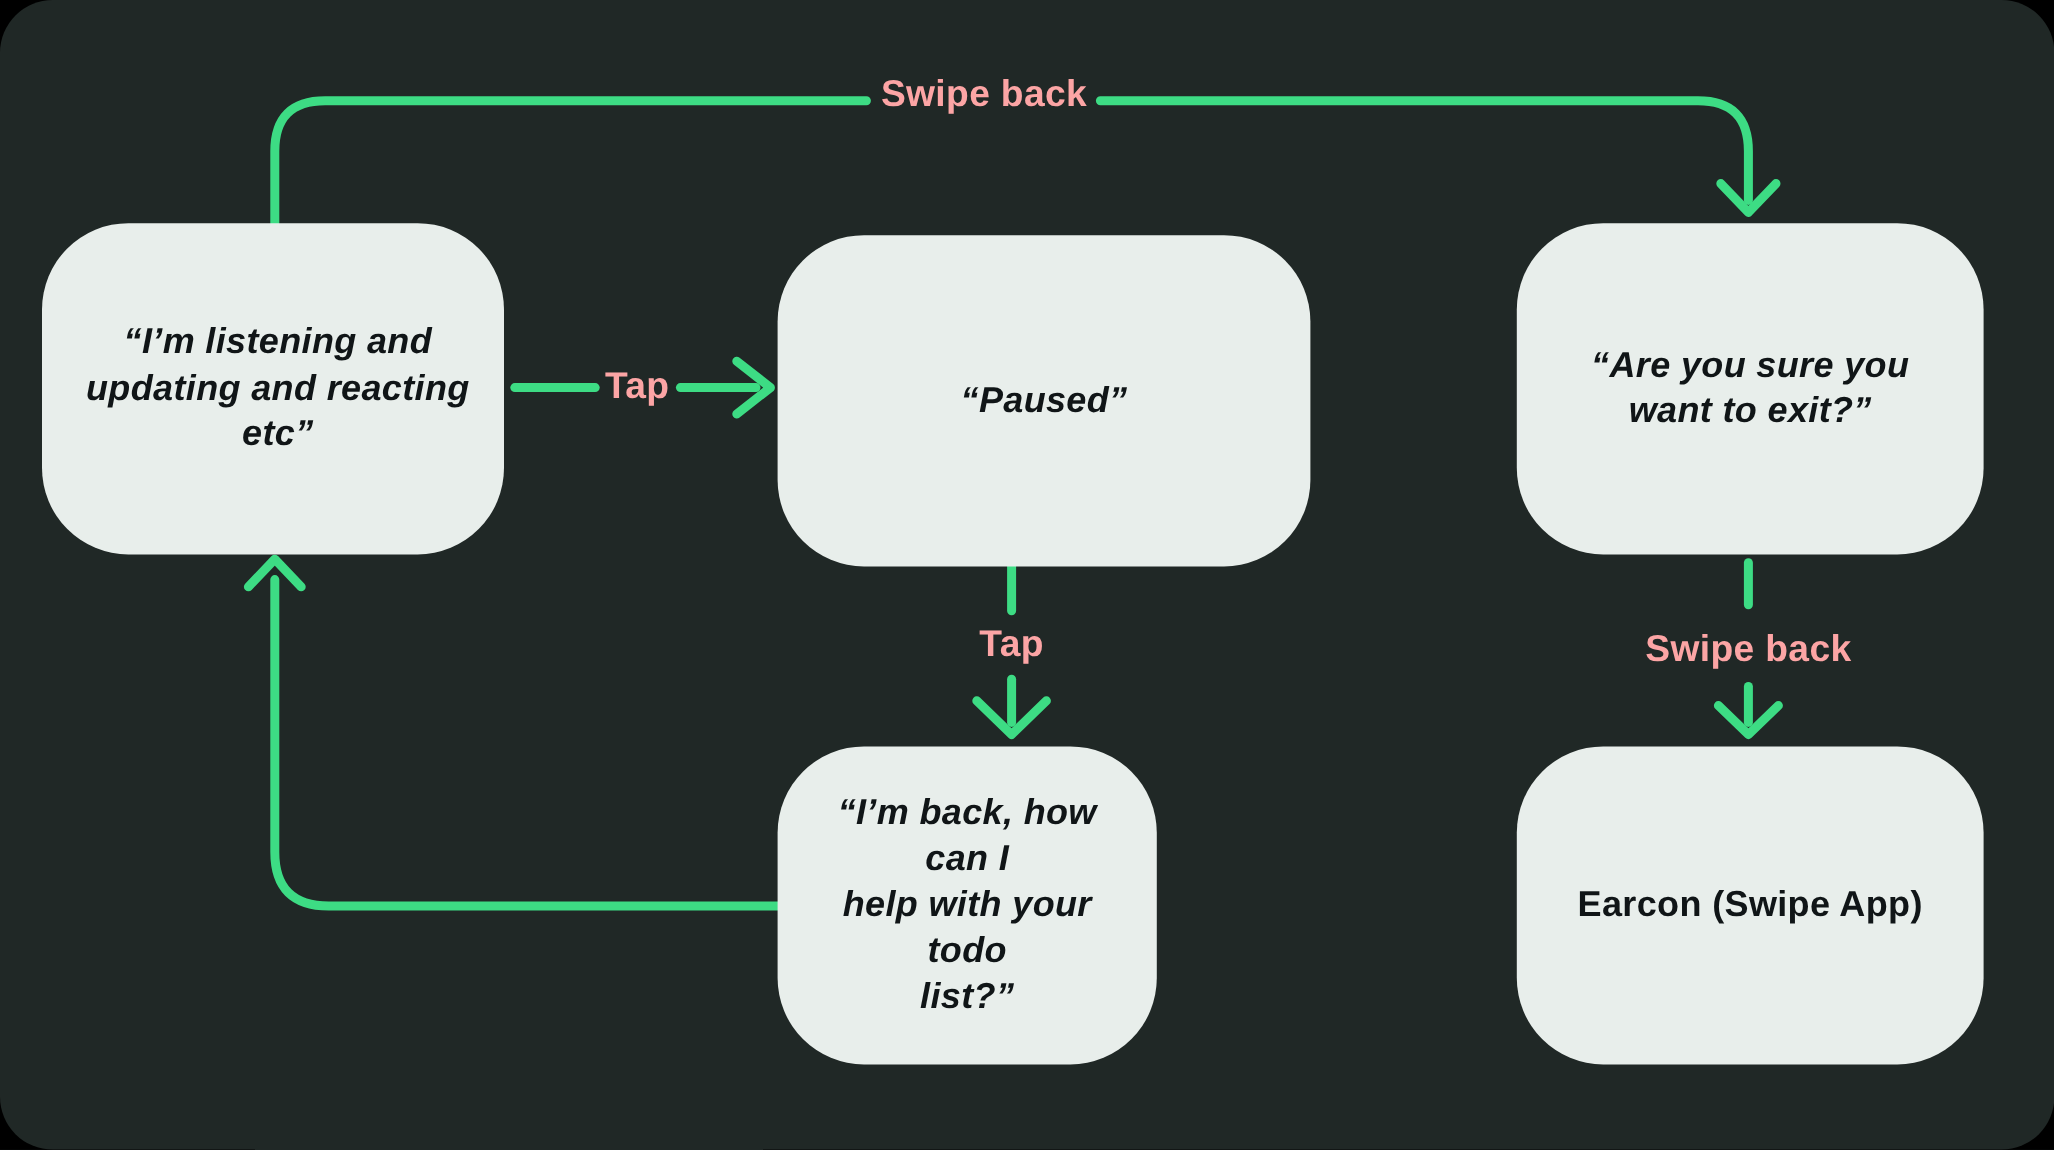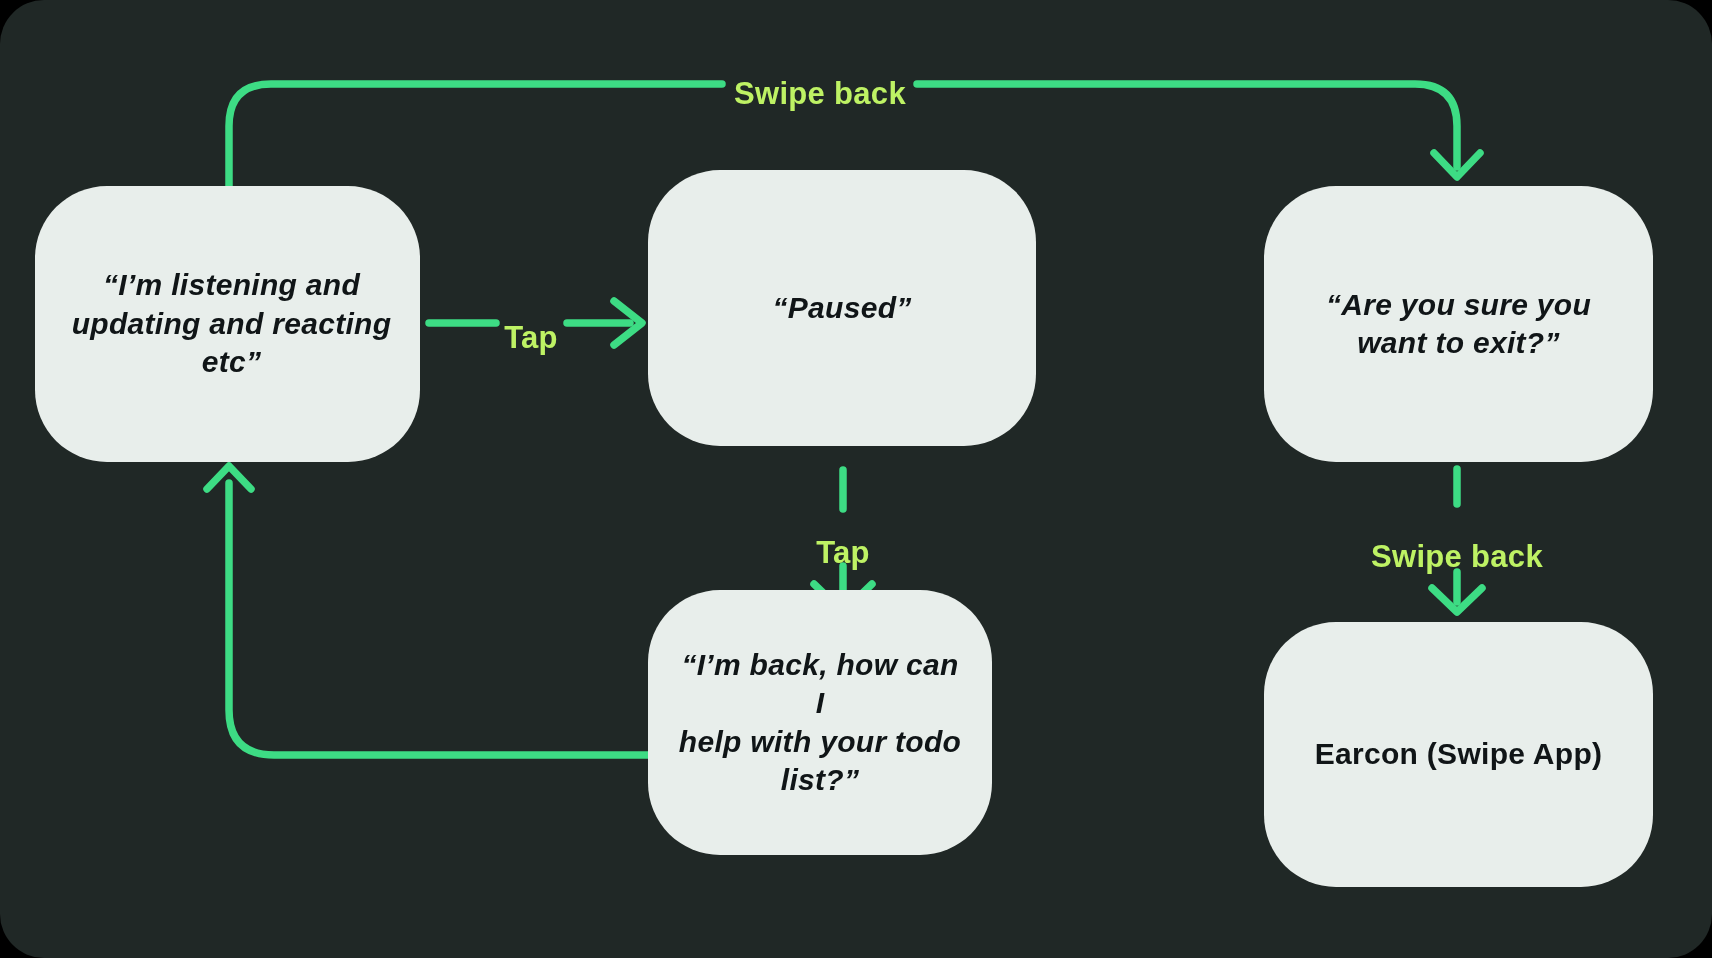--- a/index.html
+++ b/index.html
@@ -49,33 +49,32 @@
     font-style: italic;
     color: #101517;
     line-height: 1.28;
     white-space: pre-line;
     letter-spacing: 0.3px;
   }
   .node-text.upright {
     font-style: normal;
   }
   .node-listening   { left: 35px;   top: 186px; width: 385px; height: 276px; padding-left: 36px; }
-  .node-paused      { left: 648px;  top: 170px; width: 388px; height: 276px; }
+  .node-paused      { left: 648px;  top: 196px; width: 444px; height: 276px; }
   .node-confirm     { left: 1264px; top: 186px; width: 389px; height: 276px; text-align: center; }
-  .node-back        { left: 648px;  top: 590px; width: 344px; height: 265px; }
+  .node-back        { left: 648px;  top: 622px; width: 316px; height: 265px; }
   .node-earcon      { left: 1264px; top: 622px; width: 389px; height: 265px; }
   .edge-label {
     position: absolute;
     transform: translate(-50%, -50%);
     font-size: 31px;
     font-weight: bold;
-    color: #bef264;
+    color: #fca5a5;
     white-space: nowrap;
     letter-spacing: 0.3px;
-    margin-top: 16px;
   }
   .lbl-swipe-top   { left: 820px;  top: 78px;  }
   .lbl-tap-right   { left: 531px;  top: 322px; }
   .lbl-tap-down    { left: 843px;  top: 537px; }
   .lbl-swipe-right { left: 1457px; top: 541px; }
 </style>
 </head>
 <body>
 
 <div class="panel">

